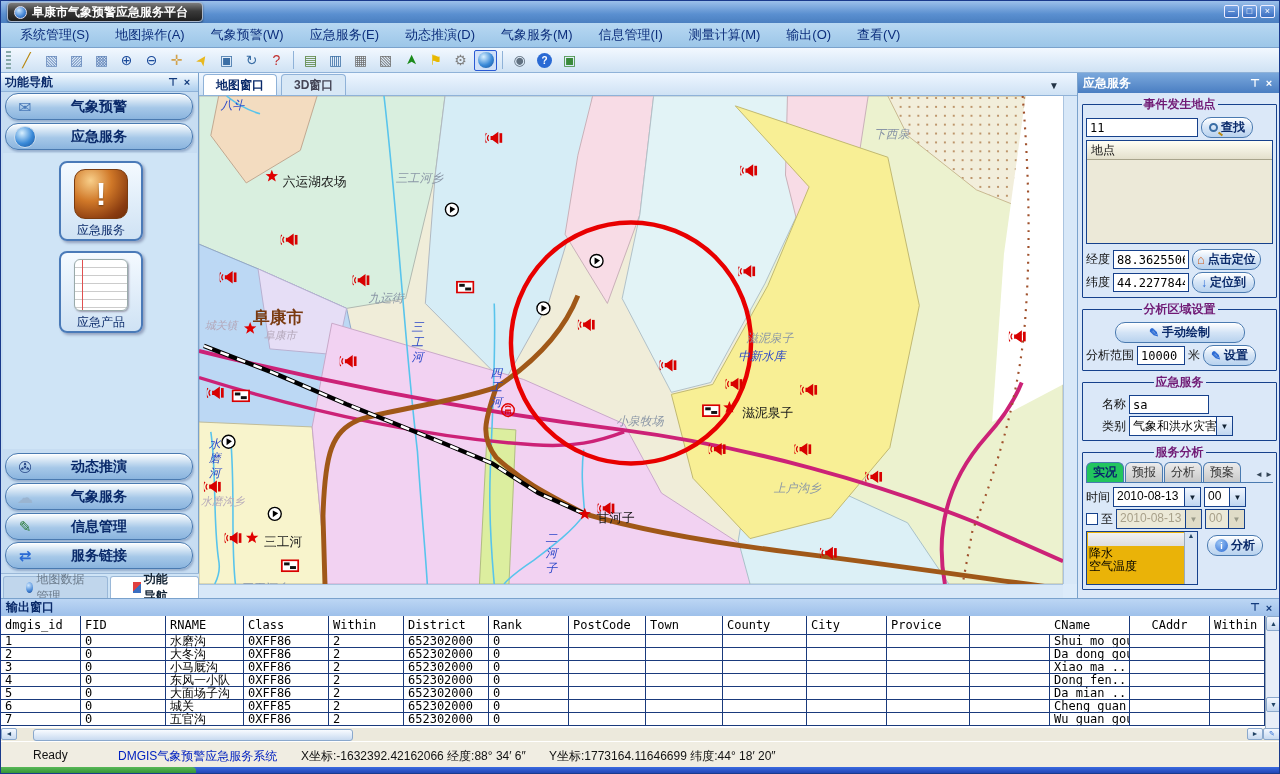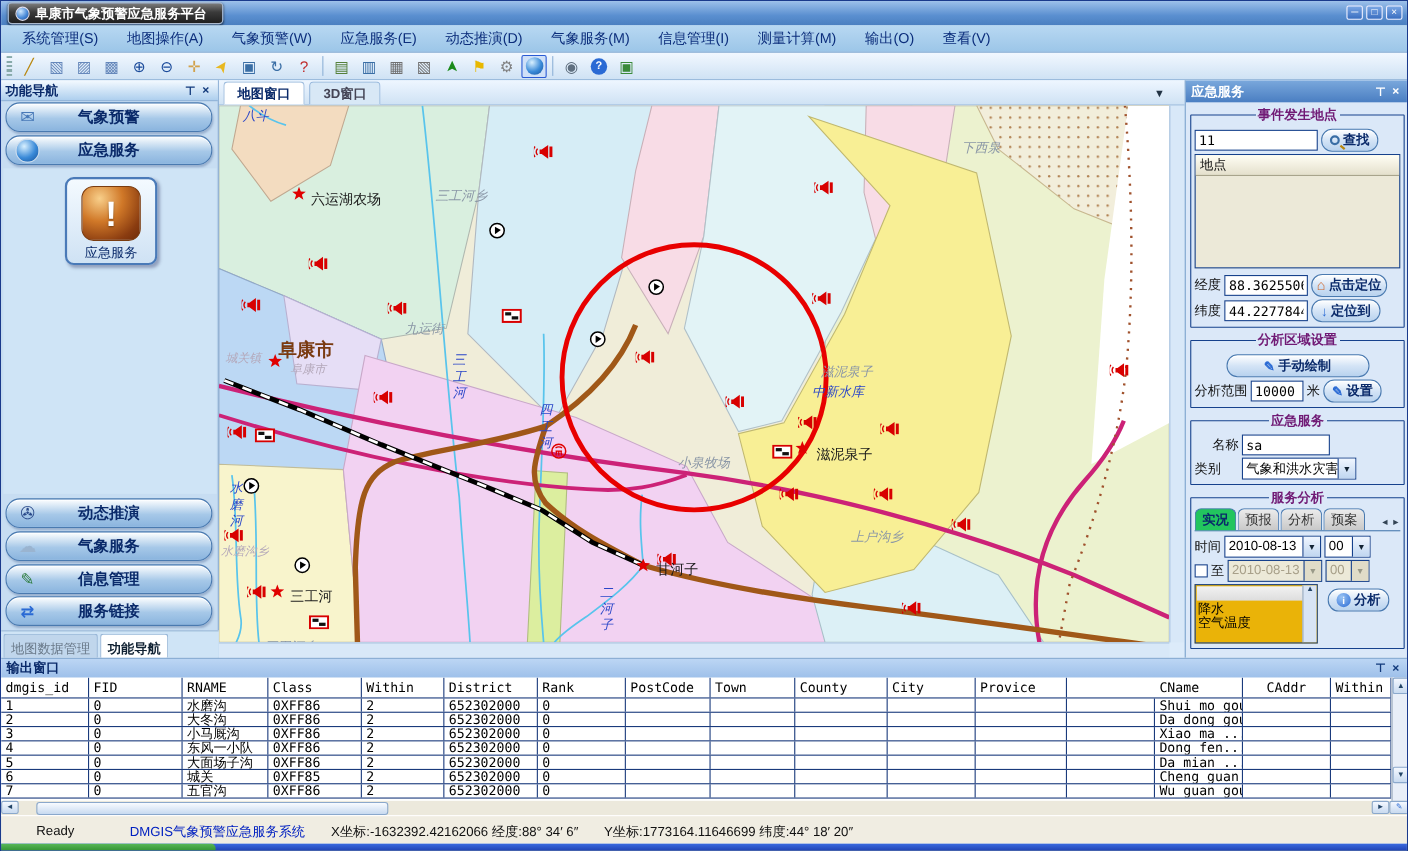--- a/index.html
+++ b/index.html
@@ -64,22 +64,22 @@
   .tool-btn .lbl{font-size:12px;color:#0a2a6a;}
   .ico-alert{width:54px;height:54px;border-radius:11px;border:1px solid #7a3c10;
     background:radial-gradient(circle at 30% 22%,#f8cf8a,#d07828 40%,#8a3c10 78%,#6e2c08);
     display:flex;align-items:center;justify-content:center;color:#fff;font-size:32px;font-weight:bold;
     text-shadow:0 1px 2px rgba(0,0,0,.4);}
   .ico-notepad{width:54px;height:54px;border-radius:6px;border:1px solid #9aa;
     background:repeating-linear-gradient(180deg,#fff 0 7px,#ccc 7px 8px);position:relative;box-shadow:1px 1px 2px #99a;}
   .ico-notepad:before{content:"";position:absolute;left:7px;top:0;bottom:0;width:1px;background:#e05050;}
   .nav-tabs{position:absolute;left:0;top:500px;width:198px;height:25px;display:flex;align-items:flex-end;
     background:#cfe4f6;border-top:1px solid #9ab8d8;}
-  .nav-tab{height:22px;padding:2px 6px;font-size:12px;display:flex;align-items:center;gap:3px;color:#6a7a8a;
-    border:1px solid #9ab8d8;border-bottom:none;background:#c0d6ec;border-radius:3px 3px 0 0;margin-left:2px;flex-direction:column;}
+  .nav-tab{height:22px;padding:2px 22px;font-size:12px;display:flex;align-items:center;gap:3px;color:#6a7a8a;
+    border:1px solid #9ab8d8;border-bottom:none;background:#c0d6ec;border-radius:3px 3px 0 0;margin-left:2px;}
   .nav-tab.active{background:#fff;color:#123;font-weight:bold;}
   .mini-globe{width:11px;height:11px;border-radius:50%;background:radial-gradient(circle at 35% 30%,#cfe8ff,#4a8ad8 60%,#174a9a);}
   .mini-sq{width:11px;height:11px;background:linear-gradient(135deg,#e04040 50%,#3a6ec0 50%);}
   
   .map-area{position:absolute;left:198px;top:72px;width:878px;height:525px;background:#dcebfa;}
   .map-tabs{position:absolute;left:0;top:0;width:100%;height:23px;display:flex;align-items:flex-end;
     background:linear-gradient(#eef6ff,#cfe2f4);border-bottom:1px solid #8fb2d8;}
   .map-tab{height:21px;padding:2px 12px;font-size:12px;font-weight:bold;color:#445;
     border:1px solid #8fb2d8;border-bottom:none;border-radius:4px 4px 0 0;background:#d8e8f6;margin-left:4px;}
   .map-tab.active{background:#fff;color:#0a2a6a;}
@@ -274,20 +274,24 @@
       <span class="sp"></span>
       <span class="ph-btn">⊤</span>
       <span class="ph-btn">×</span>
     </div>
     <div id="nav-top"></div>
     <div class="nav-content" id="nav-content">
         <div class="tool-btn" style="top: 8px; height: 80px;">
           <div class="ico-alert">!</div>
           <div class="lbl">应急服务</div>
         </div>
+        <div class="tool-btn" style="top: 98px; height: 82px;">
+          <div class="ico-notepad"></div>
+          <div class="lbl">应急产品</div>
+        </div>
       </div>
     <div id="nav-bottom"></div>
     <div class="nav-tabs" id="nav-tabs">
         <div class="nav-tab">
           <span class="mini-globe"></span>
           <span>地图数据管理</span>
         </div>
         <div class="nav-tab active">
           <span class="mini-sq"></span>
           <span>功能导航</span>
@@ -533,21 +537,21 @@
         </div>
       </fieldset>
 
       <fieldset>
         <legend>应急服务</legend>
         <div class="row">
           <span class="rp-label" style="width:40px;text-align:right">名称</span>
           <input class="tinput" style="width: 80px;" value="sa">
         </div>
         <div class="row">
-          <span class="rp-label" style="width:40px;">类别</span>
+          <span class="rp-label" style="width:40px;text-align:right">类别</span>
           <div class="sel" style="width:104px">
             <span class="txt">气象和洪水灾害</span>
             <span class="arw">▼</span>
           </div>
         </div>
       </fieldset>
 
       <fieldset>
         <legend>服务分析</legend>
         <div class="sa-tabs" id="sa-tabs">

